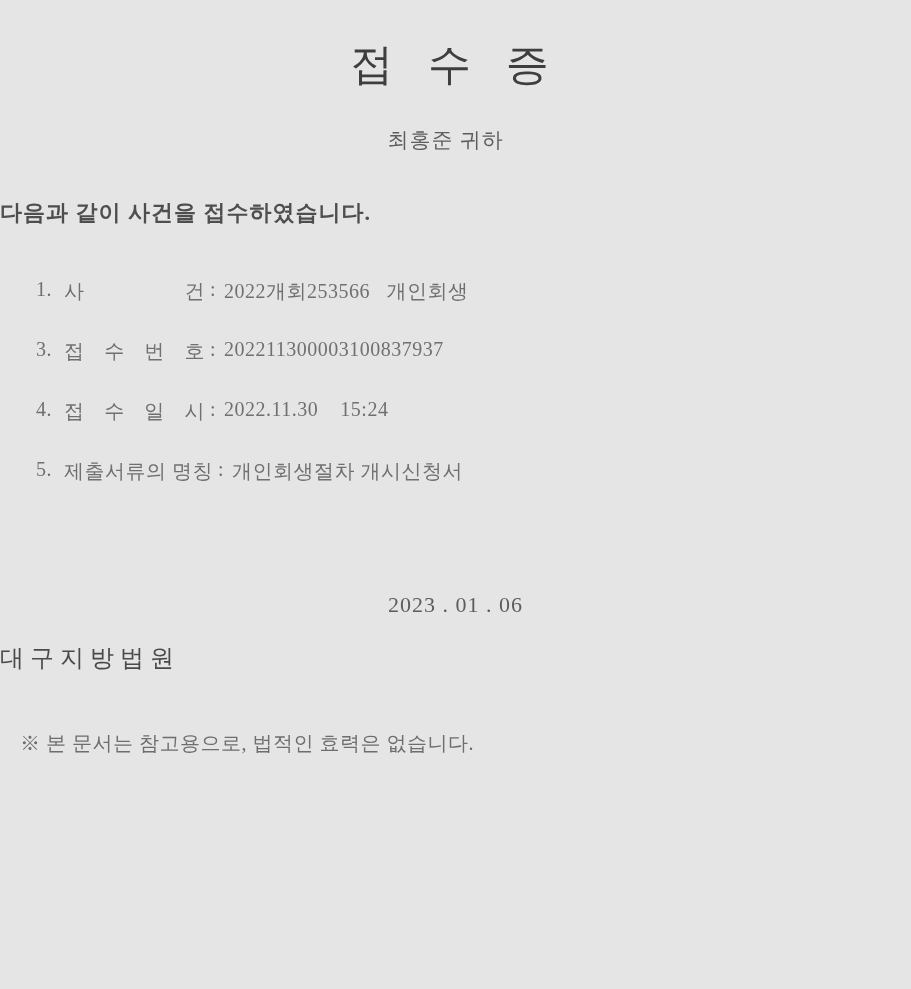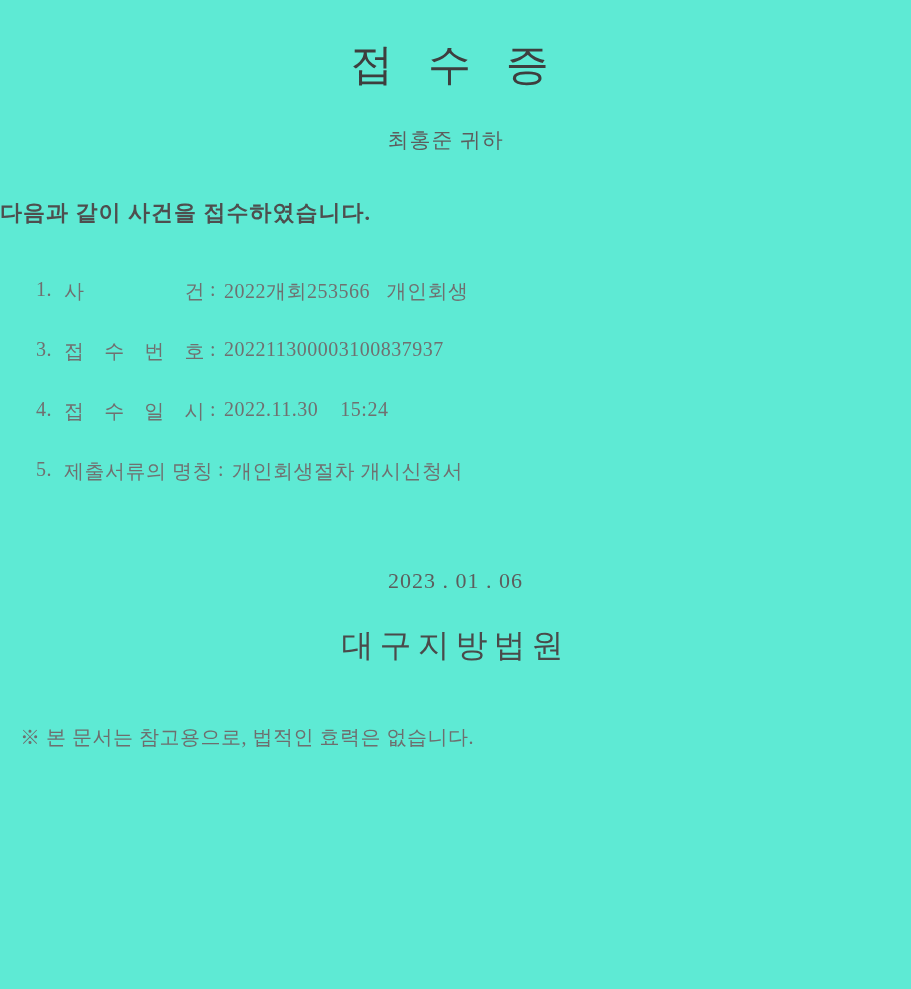--- a/index.html
+++ b/index.html
@@ -7,21 +7,21 @@
   body {
     background: #ffffff;
     font-family: "Liberation Serif", "DejaVu Serif", serif;
     color: #6e6e6e;
     overflow: hidden;
   }
   .page {
     position: relative;
     width: 911px;
     height: 989px;
-    background: #5eead4;
+    background: #e5e5e5;
   }
   .doc-title {
     padding-top: 36px;
     text-align: center;
     font-size: 43px;
     font-weight: 500;
     letter-spacing: 12px;
     color: #3e3e3e;
     white-space: pre;
   }
@@ -76,31 +76,31 @@
   }
   .redaction {
     display: inline-block;
     width: 25px;
     height: 27px;
     background: #c6c6c6;
     vertical-align: -6px;
     margin: 0 2px;
   }
   .date-line {
-    margin-top: 84px;
+    margin-top: 108px;
     text-align: center;
     font-size: 22px;
     letter-spacing: 1px;
     color: #5d5d5d;
     white-space: pre;
   }
   .court {
-    margin-top: 30px;
-    text-align: center;
-    font-size: 32px;
+    margin-top: 24px;
+    text-align: left;
+    font-size: 24px;
     font-weight: 500;
     letter-spacing: 6px;
     color: #4a4a4a;
   }
   .footnote {
     margin-top: 56px;
     padding-left: 20px;
     font-size: 20px;
     letter-spacing: 0.5px;
     color: #6e6e6e;

